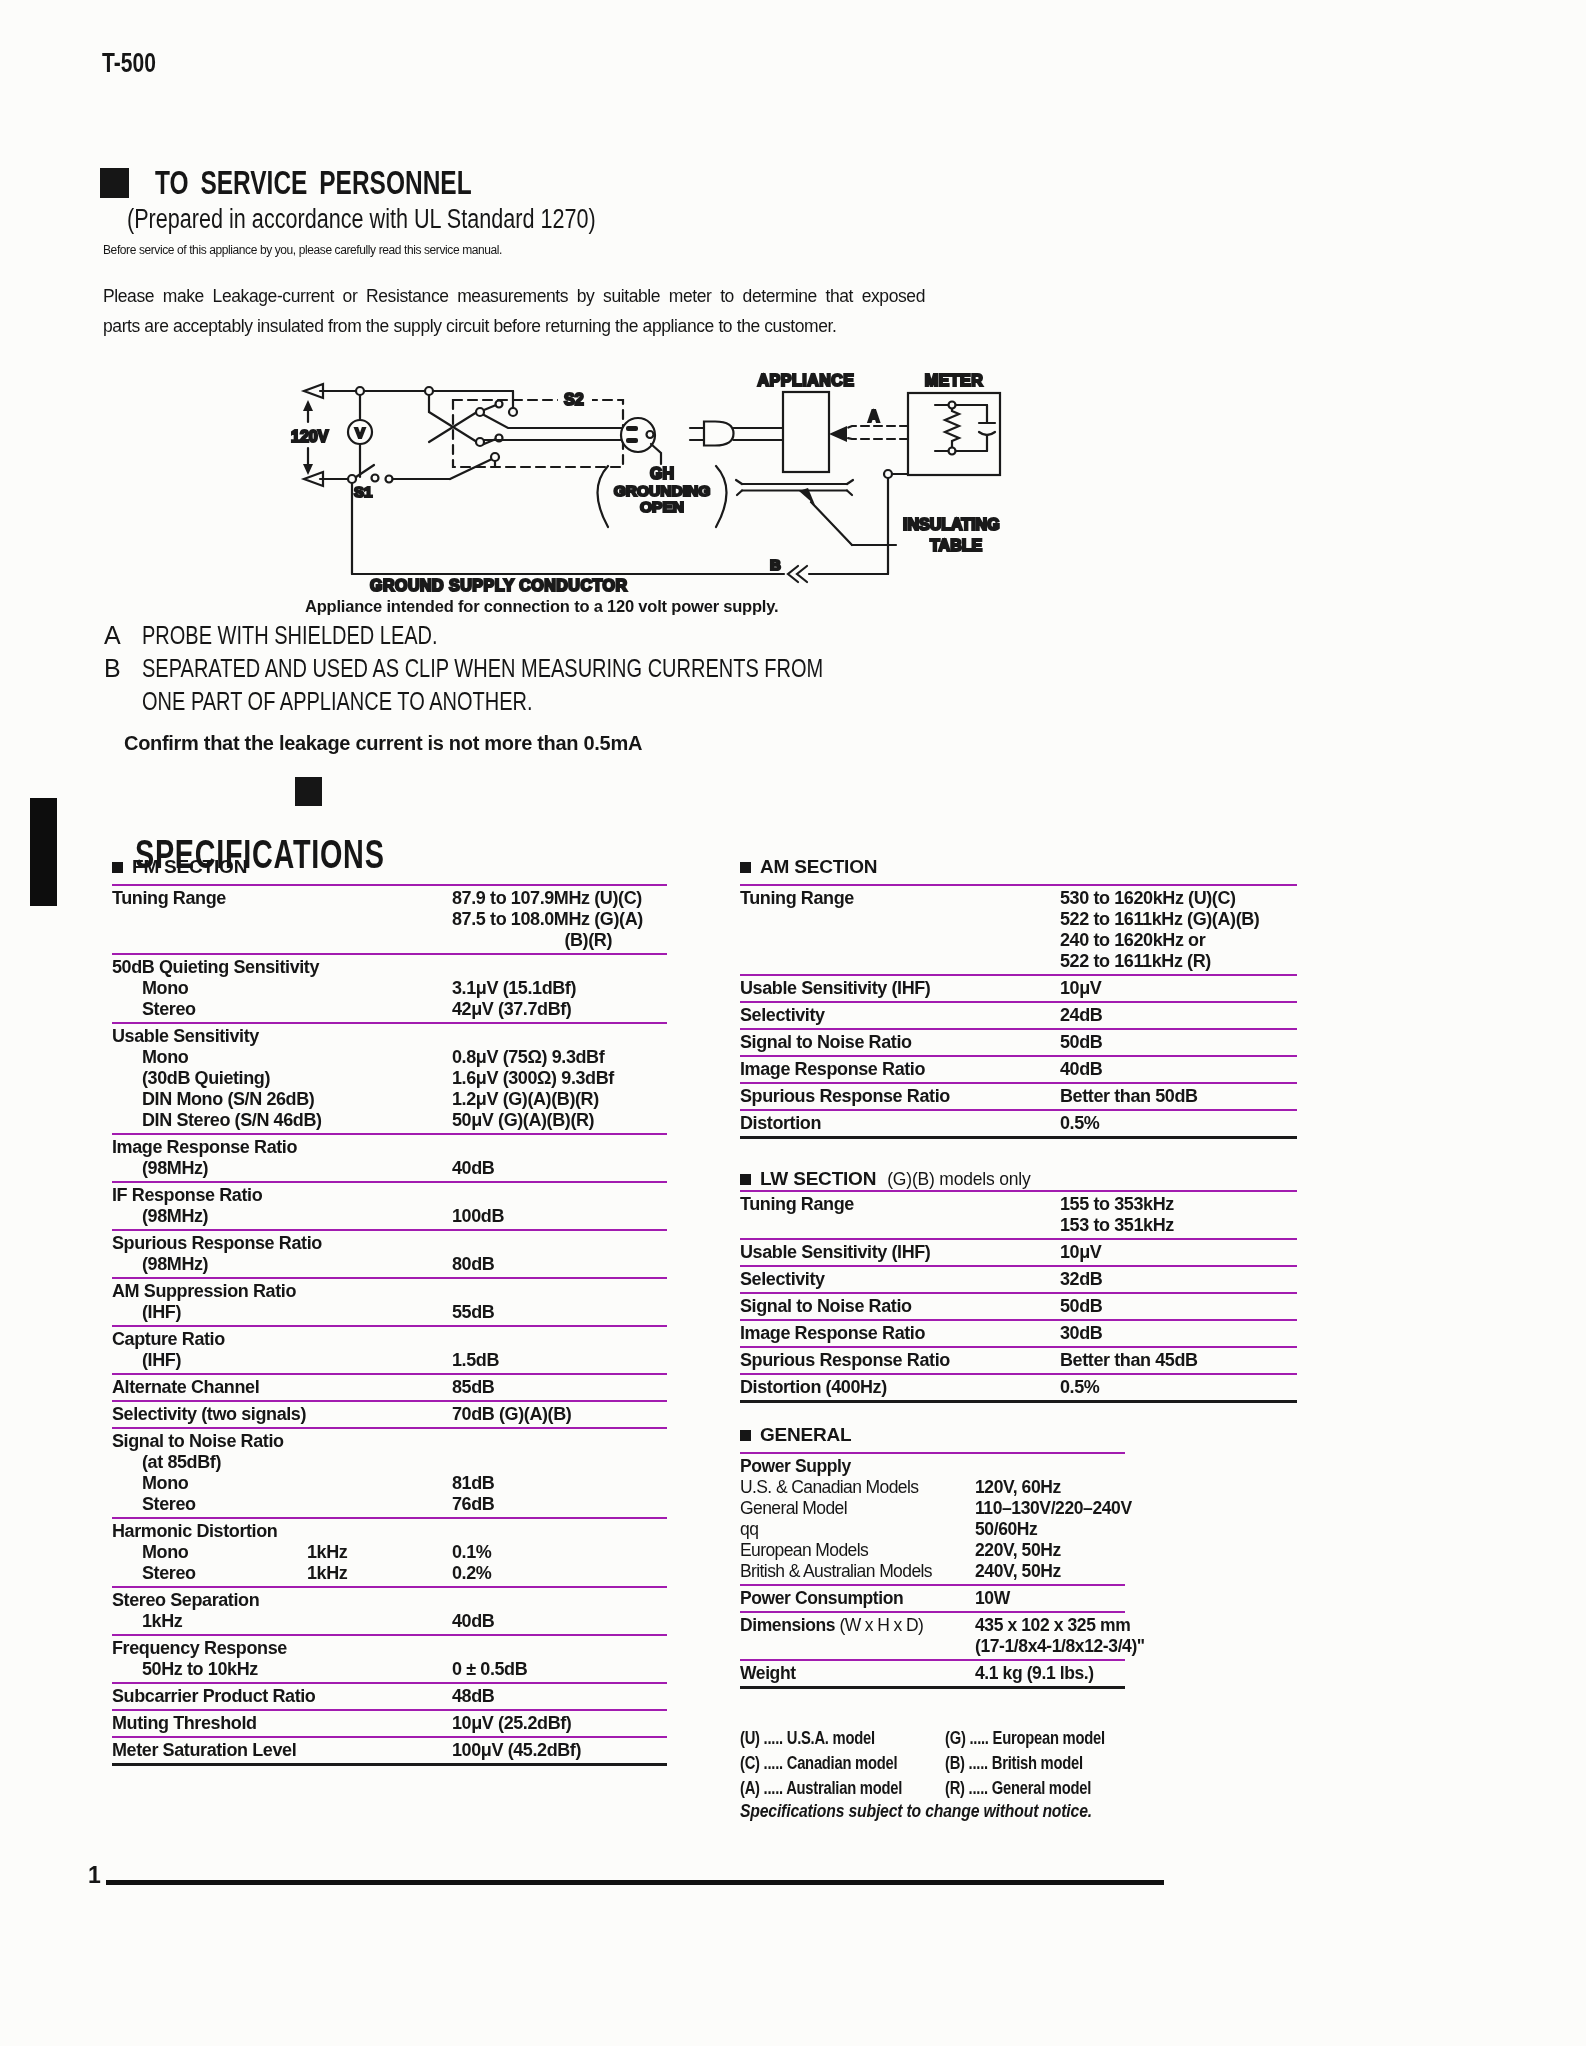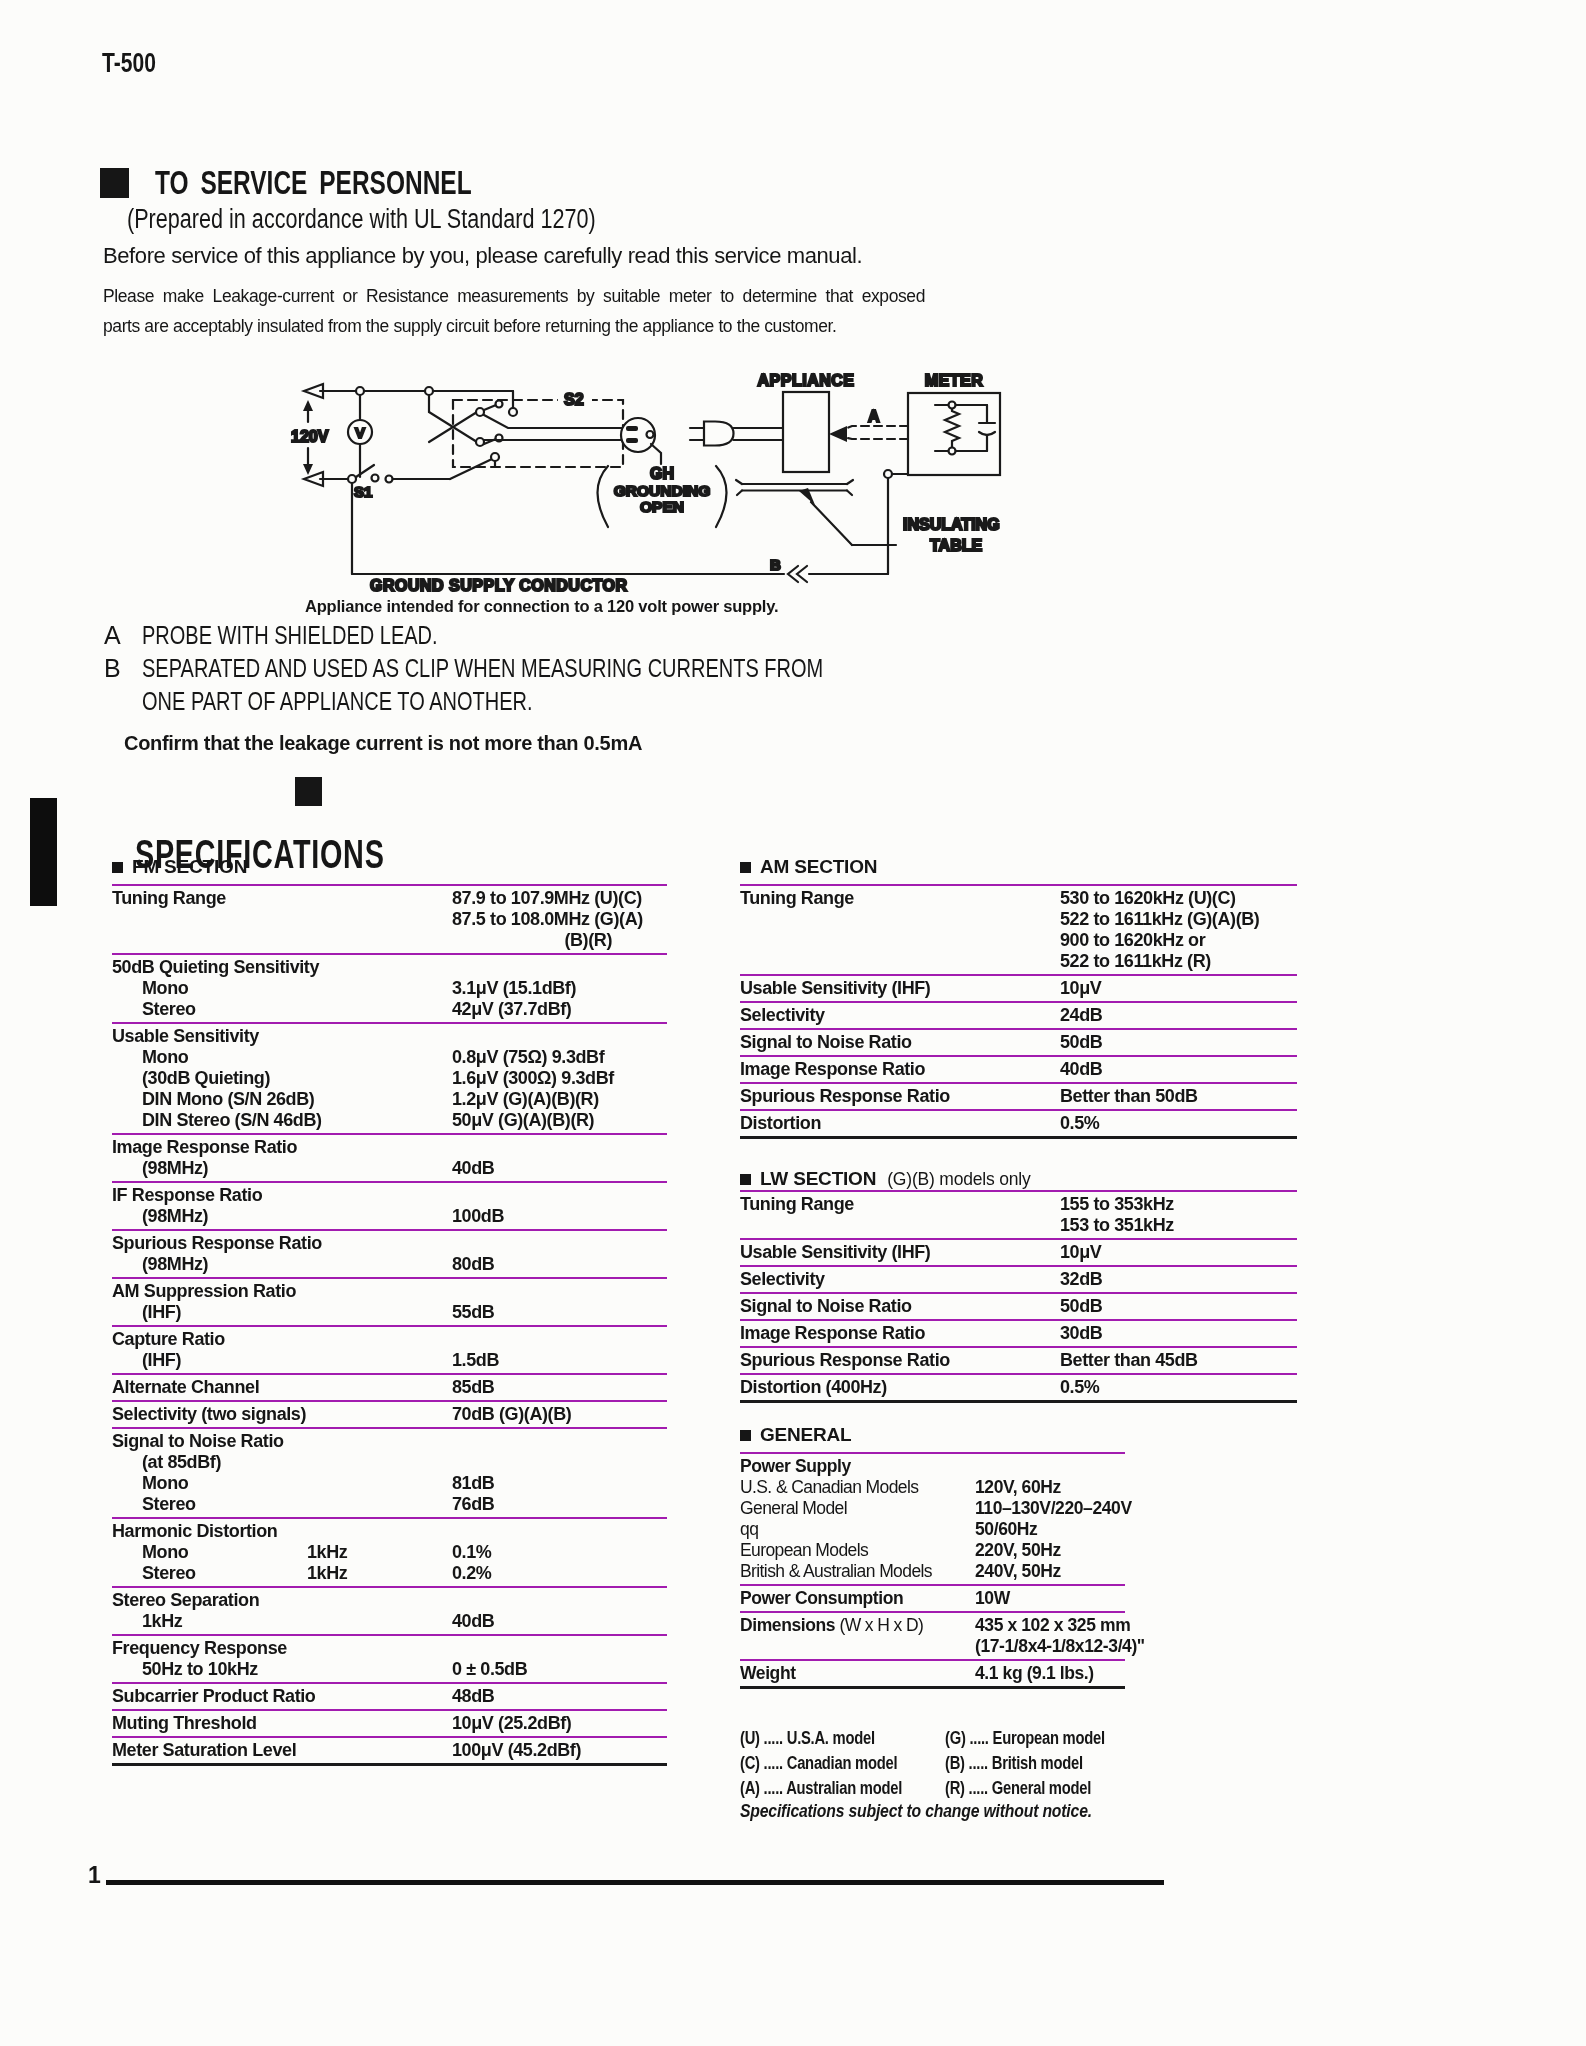--- a/index.html
+++ b/index.html
@@ -17,21 +17,21 @@
   .big-head{display:flex;align-items:center;gap:26px;font-weight:bold;}
   .bigsq{background:#161616;flex:none;}
   #svc-head{left:100px;top:163px;}
   #svc-head .bigsq{width:29px;height:30px;}
   #svc-head .big-txt{font-size:34px;word-spacing:7px;}
   #spec-head{left:135px;top:777px;flex-direction:column;}
   #spec-head .bigsq{width:27px;height:29px;}
   #spec-head .big-txt{font-size:40px;letter-spacing:1px;}
 
   #subtitle{left:127px;top:204px;font-size:27px;}
-  #p1{left:103px;top:243px;font-size:22px;letter-spacing:-0.4px;}
+  #p1{left:103px;top:243px;font-size:12px;letter-spacing:-0.4px;}
   #p2{left:103px;top:281px;width:822px;font-size:17.5px;letter-spacing:-0.4px;line-height:30px;}
   #p2 .l1{text-align:justify;text-align-last:justify;}
 
   #diagram{left:290px;top:368px;}
   #diagram text{font-weight:bold;fill:#161616;}
 
   #caption{left:305px;top:597px;font-size:16.5px;font-weight:bold;letter-spacing:-0.2px;}
 
   .note{left:104px;display:flex;font-size:25px;line-height:26px;}
   .note-key{width:38px;flex:none;}
@@ -296,21 +296,21 @@
     </div>
 
   <div class="abs sec-head" style="left:740px;top:856px">
     <span class="sq"></span>
     <span>AM SECTION</span>
   </div>
   <div id="am-table" class="spec-table" style="left:740px;top:884px;width:557px;--valx:320px">
       <div class="spec-group">
         <div class="spec-row"><span class="spec-label">Tuning Range</span><span class="spec-value">530 to 1620kHz (U)(C)</span></div>
         <div class="spec-row"><span class="spec-label"></span><span class="spec-value">522 to 1611kHz (G)(A)(B)</span></div>
-        <div class="spec-row"><span class="spec-label"></span><span class="spec-value">900 to 1620kHz or</span></div>
+        <div class="spec-row"><span class="spec-label"></span><span class="spec-value">240 to 1620kHz or</span></div>
         <div class="spec-row"><span class="spec-label"></span><span class="spec-value">522 to 1611kHz (R)</span></div>
       </div>
       <div class="spec-group">
         <div class="spec-row"><span class="spec-label">Usable Sensitivity (IHF)</span><span class="spec-value">10μV</span></div>
       </div>
       <div class="spec-group">
         <div class="spec-row"><span class="spec-label">Selectivity</span><span class="spec-value">24dB</span></div>
       </div>
       <div class="spec-group">
         <div class="spec-row"><span class="spec-label">Signal to Noise Ratio</span><span class="spec-value">50dB</span></div>

